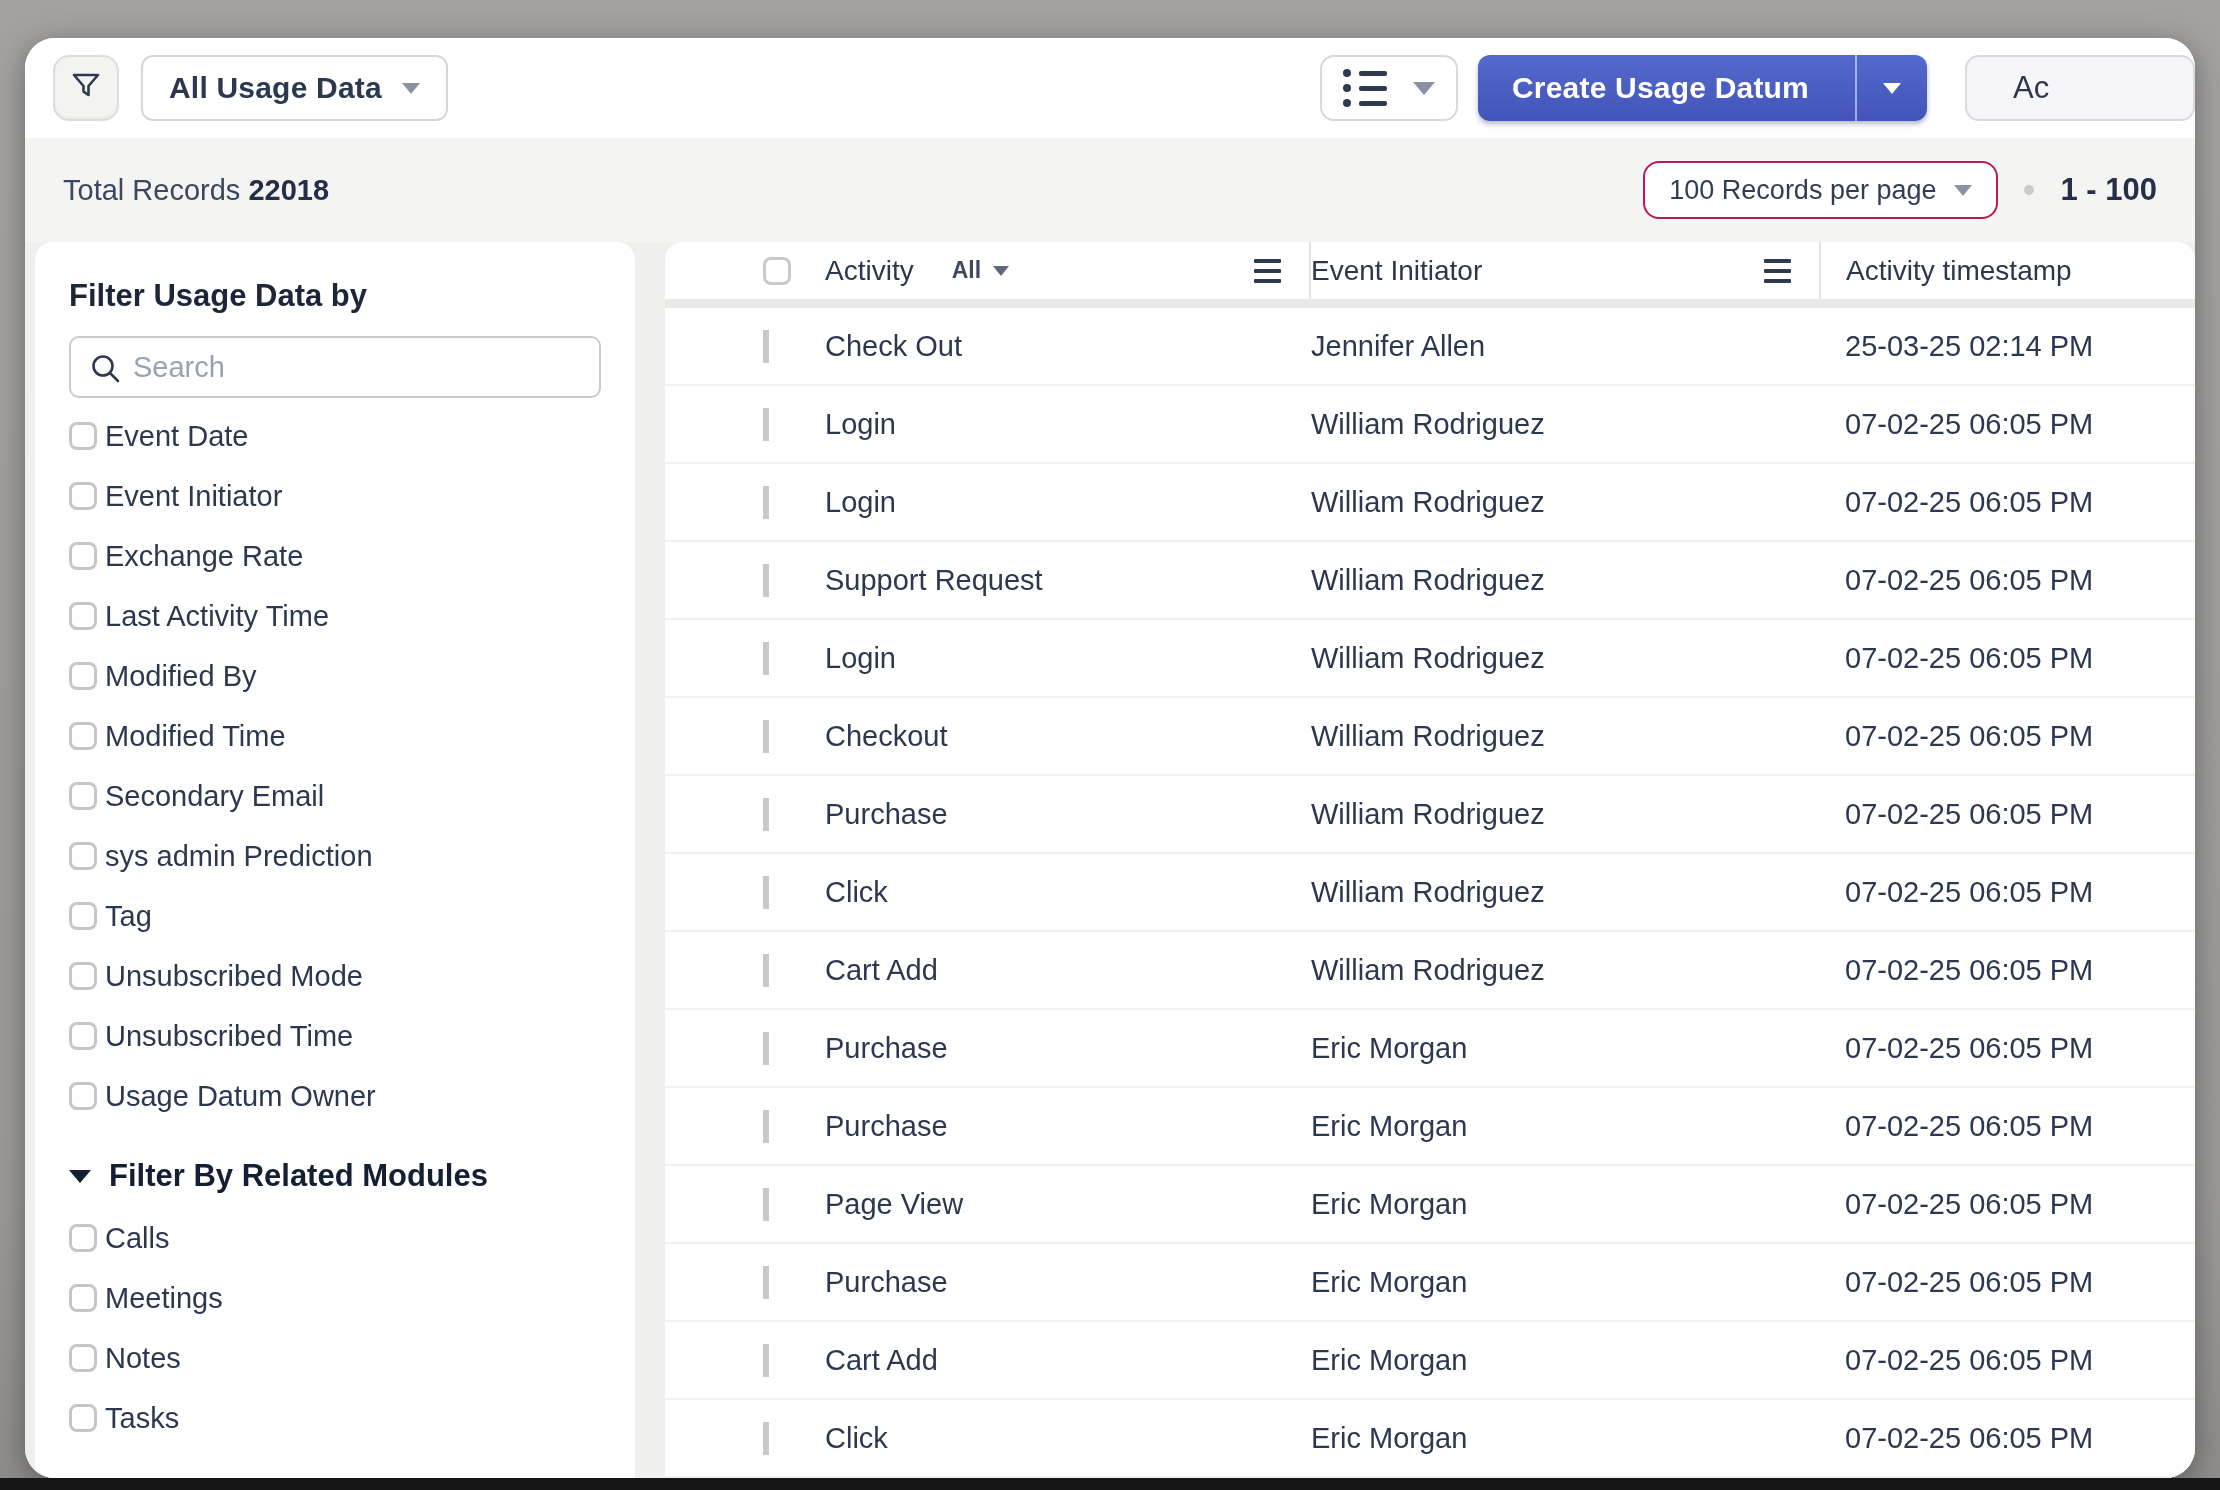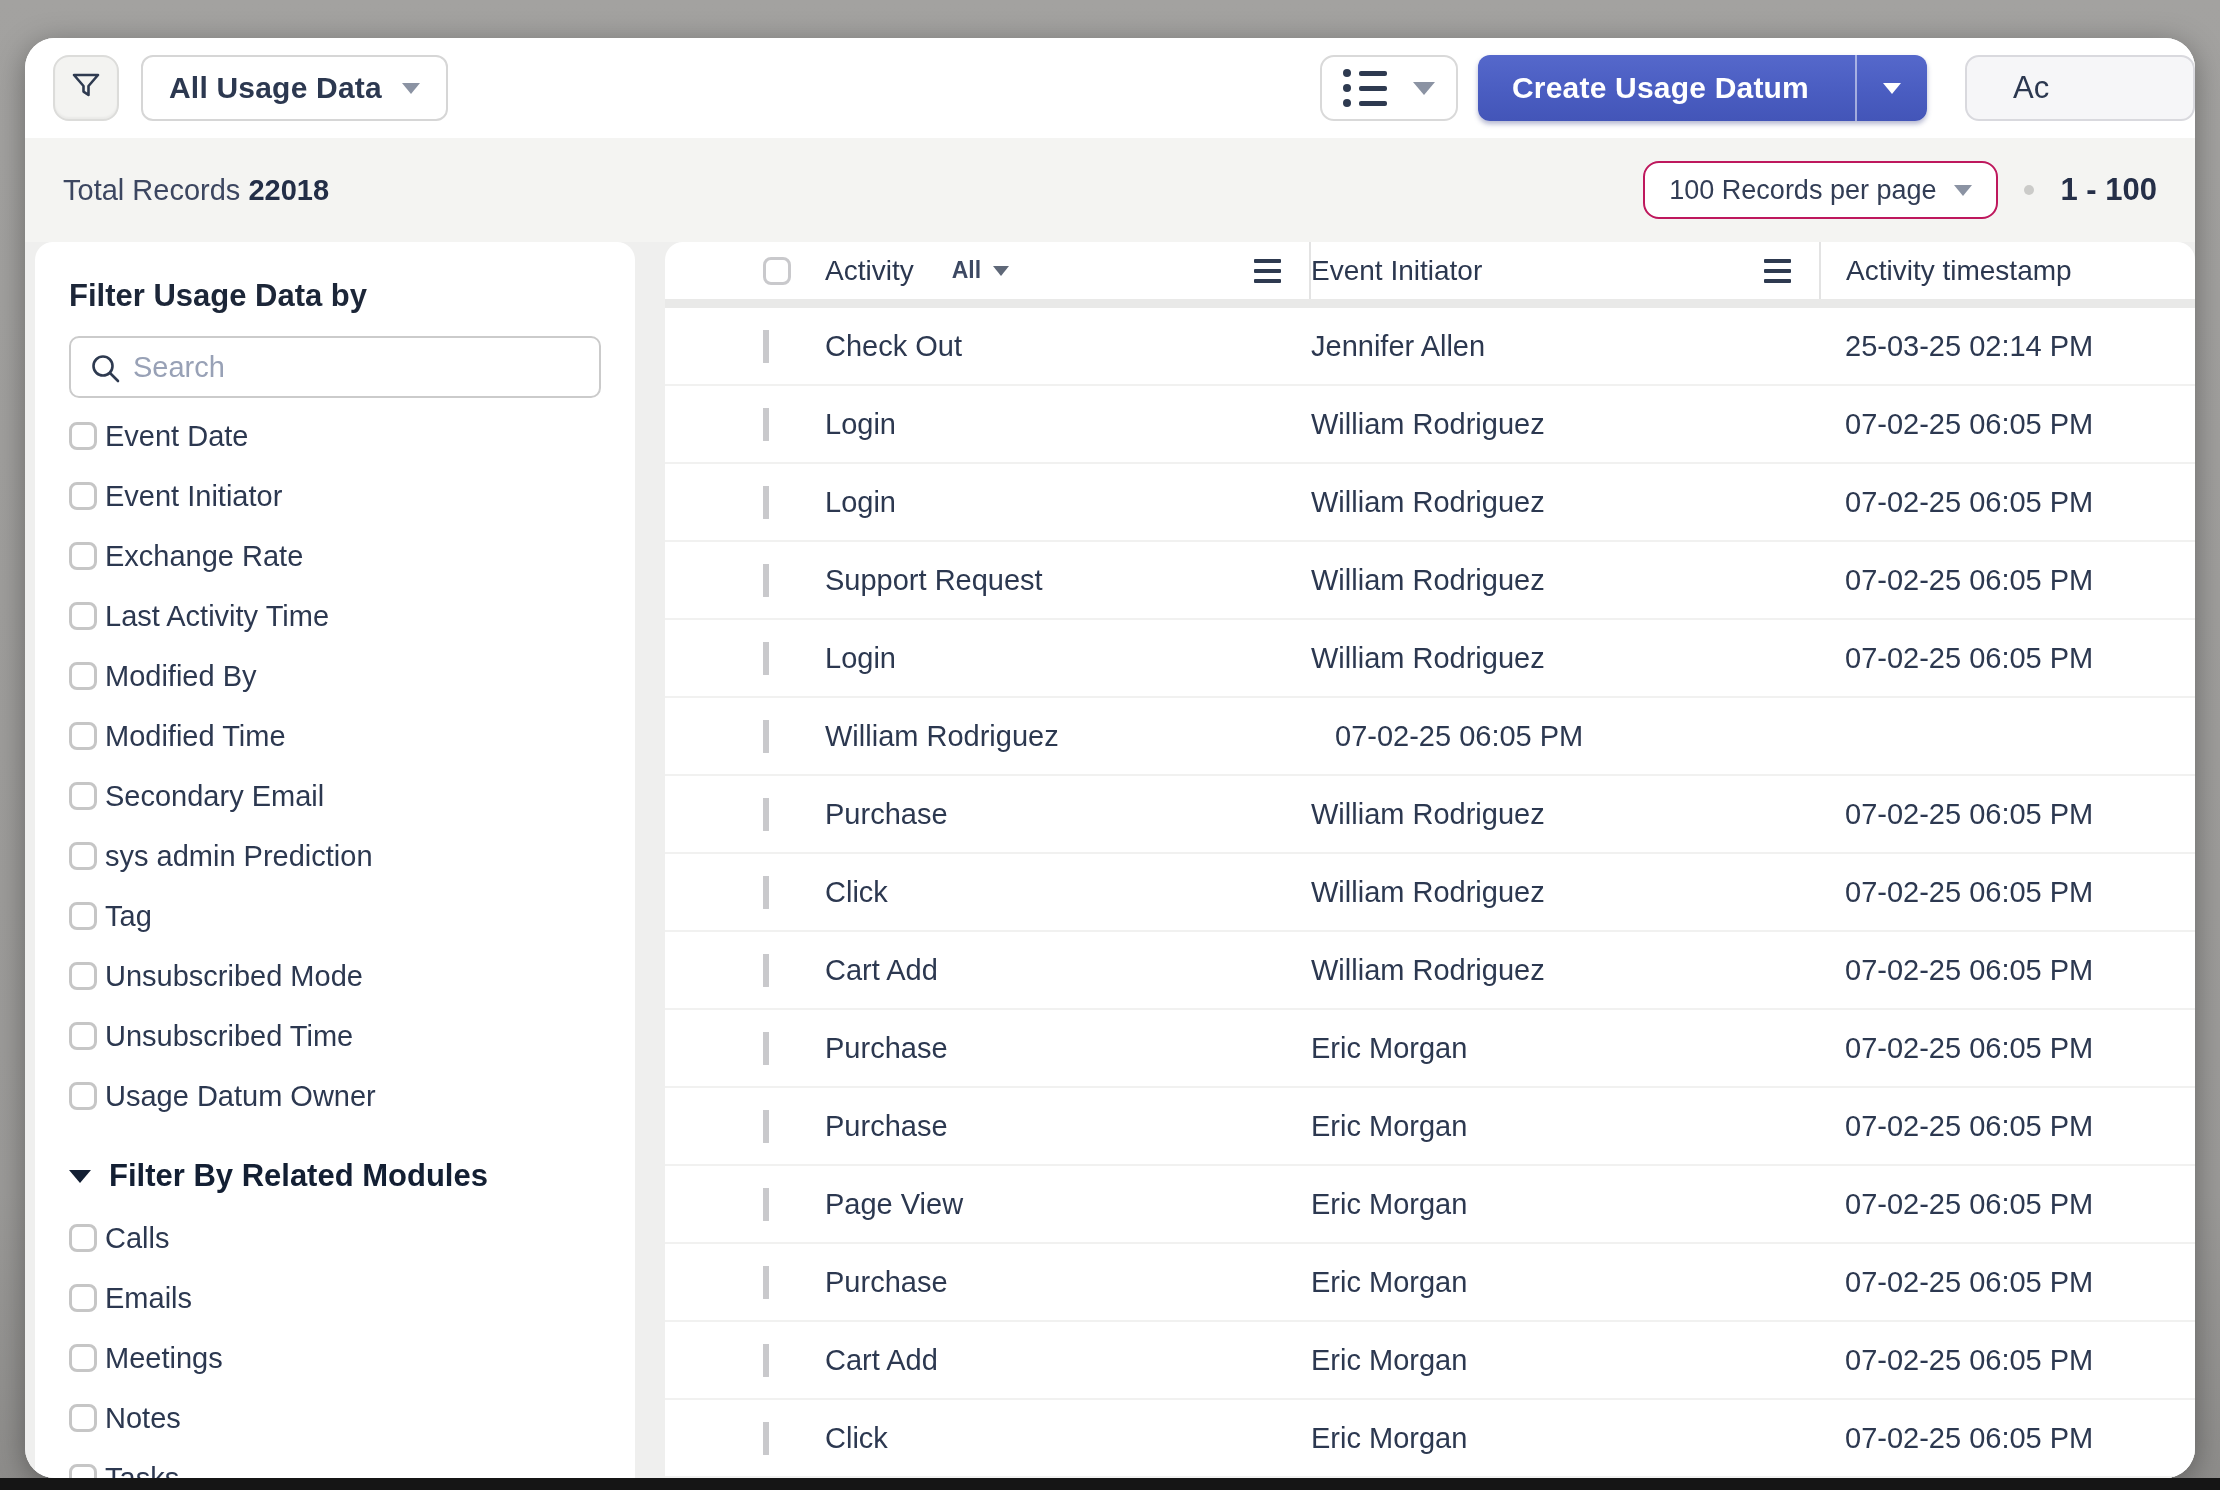--- a/index.html
+++ b/index.html
@@ -255,24 +255,20 @@
         <span class="related-title">Filter By Related Modules</span>
       </div>
 
       <div class="filter-list">
 
           <div class="filter-item">
             <span class="cb"></span>
             <span class="flbl">Calls</span>
           </div>
 
-          <div class="filter-item">
-            <span class="cb"></span>
-            <span class="flbl">Emails</span>
-          </div>
 
           <div class="filter-item">
             <span class="cb"></span>
             <span class="flbl">Meetings</span>
           </div>
 
           <div class="filter-item">
             <span class="cb"></span>
             <span class="flbl">Notes</span>
           </div>
@@ -363,20 +359,21 @@
             </div>
             <div class="cell">Login</div>
             <div class="cell">William Rodriguez</div>
             <div class="cell" style="padding-left:24px;">07-02-25 06:05 PM</div>
           </div>
 
           <div class="tgrid trow">
             <div class="cell">
               <span class="cb"></span>
             </div>
+            <div class="cell">Checkout</div>
             <div class="cell">William Rodriguez</div>
             <div class="cell" style="padding-left:24px;">07-02-25 06:05 PM</div>
           </div>
 
           <div class="tgrid trow">
             <div class="cell">
               <span class="cb"></span>
             </div>
             <div class="cell">Purchase</div>
             <div class="cell">William Rodriguez</div>

